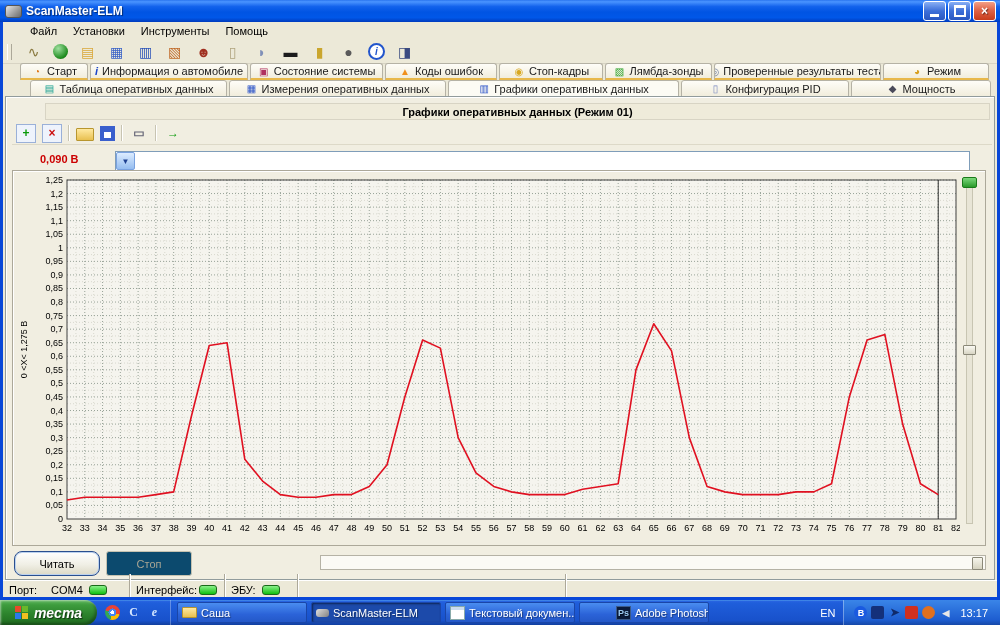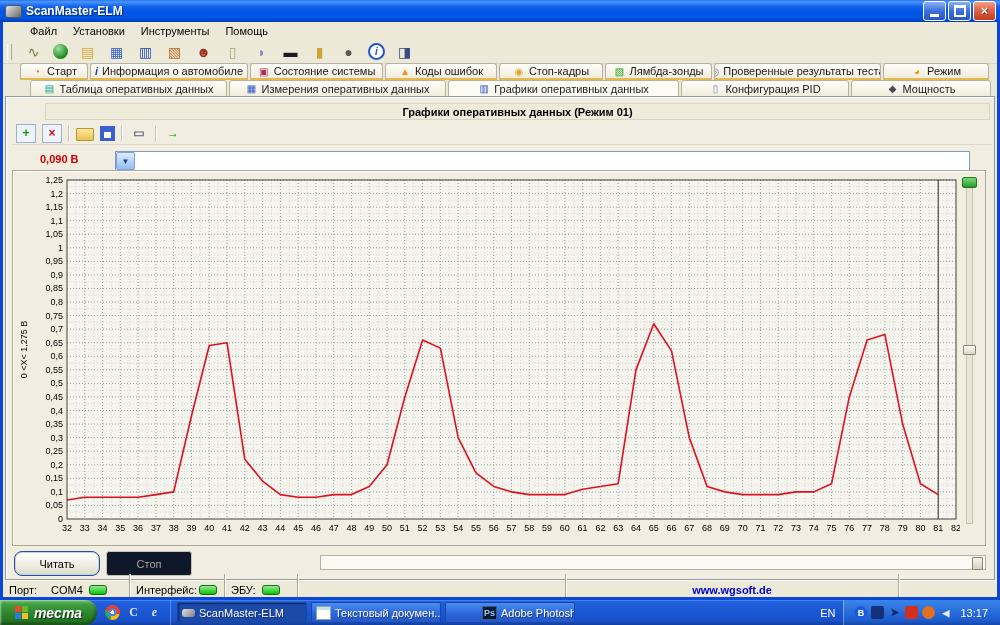--- a/index.html
+++ b/index.html
@@ -110,21 +110,21 @@
   #vslider{position:absolute;left:949px;top:6px;width:14px;height:512px;}
   #vslider .vtrack{position:absolute;left:4px;top:0;width:5px;height:345px;background:#e8e5d6;border:1px solid #c8c5b2;}
   #vslider .vhandle-top{position:absolute;left:0;top:0;width:13px;height:9px;background:linear-gradient(#7cd87c,#2a9a2a);border:1px solid #1a7a1a;border-radius:2px;}
   #vslider .vthumb{position:absolute;left:1px;top:168px;width:11px;height:8px;background:linear-gradient(#fbfaf3,#d8d5c4);border:1px solid #8a8878;border-radius:1px;}
 
   
   #read-btn{left:14px;top:551px;width:84px;height:23px;border:1px solid #2a4f8f;border-radius:8px;
     background:linear-gradient(#ffffff,#f0efe5 55%,#dcd9c6);display:flex;align-items:center;justify-content:center;
     box-shadow:inset 0 0 0 1px #bcd2ee;font-size:11px;text-align:right;}
   #stop-btn{left:106px;top:551px;width:84px;height:23px;border:1px solid #c5c2b0;border-radius:3px;
-    background:#0f172a;display:flex;align-items:center;justify-content:center;color:#a8a594;font-size:11px;}
+    background:#0c4a6e;display:flex;align-items:center;justify-content:center;color:#a8a594;font-size:11px;}
   #hslider{left:320px;top:555px;width:666px;height:15px;border:1px solid #b5b2a5;background:#fbfaf5;box-sizing:border-box;}
   #hslider .hthumb{position:absolute;right:2px;top:1px;width:9px;height:11px;background:linear-gradient(#f6f5ec,#d5d2bf);border:1px solid #8a8878;border-radius:1px;}
 
   
   #statusbar{left:3px;top:580px;width:994px;height:17px;background:#ECE9D8;border-top:1px solid #fff;
     display:flex;align-items:center;font-size:11px;}
   .sseg{display:flex;align-items:center;height:15px;padding:8px 6px;border-right:1px solid #aca899;box-shadow:1px 0 0 #fff;}
   .led{width:16px;height:8px;border:1px solid #1a6a1a;border-radius:3px;margin-left:6px;
     background:linear-gradient(#8af08a,#10c010);}
   #wgsoft{color:#0000cc;font-weight:bold;}
@@ -546,41 +546,42 @@
   </span>
   <span class="sseg" style="width:82px;" data-name="interface-segment">
     <span data-name="interface-label">Интерфейс:</span>
     <span class="led" style="margin-left:2px;" data-name="interface-led"></span>
   </span>
   <span class="sseg" style="width:60px;" data-name="ecu-segment">
     <span data-name="ecu-label">ЭБУ:</span>
     <span class="led" data-name="ecu-led"></span>
   </span>
   <span class="sseg spacer" style="width:255px;" data-name="status-spacer"></span>
-  <span class="sseg" style="width:320px;justify-content:center;" data-name="link-segment">
-    <span id="wgsoft" data-name="wgsoft-link">www.wgsoft.de</span>
-  </span>
 </div>
 
 <div class="abs" id="taskbar" data-name="taskbar">
   <div id="start-btn" data-name="start-button">
     <span id="win-flag" data-name="windows-logo-icon">
         <i></i>
         <i></i>
         <i></i>
         <i></i>
       </span>
     <span data-name="start-label">теста</span>
   </div>
   <div id="quicklaunch" data-name="quick-launch">
       <span class="qicon" data-name="chrome-icon"></span>
       <span class="qicon" data-name="opera-icon">C</span>
       <span class="qicon" data-name="ie-icon">e</span>
     </div>
   <div id="tasks" data-name="task-buttons">
+      <span class="task" data-name="task-саша">
+        <span class="ticn" data-name="folder-icon"></span>
+        <span class="" data-name="task-label">Саша</span>
+      </span>
       <span class="task active" data-name="task-scanmaster-elm">
         <span class="ticn" data-name="scanmaster-icon"></span>
         <span class="" data-name="task-label">ScanMaster-ELM</span>
       </span>
       <span class="task" data-name="task-текстовый-докумен...">
         <span class="ticn" data-name="notepad-icon"></span>
         <span class="" data-name="task-label">Текстовый докумен...</span>
       </span>
       <span class="task" data-name="task-adobe-photoshop-cs6">
         <span class="ticn" data-name="photoshop-icon">Ps</span>

